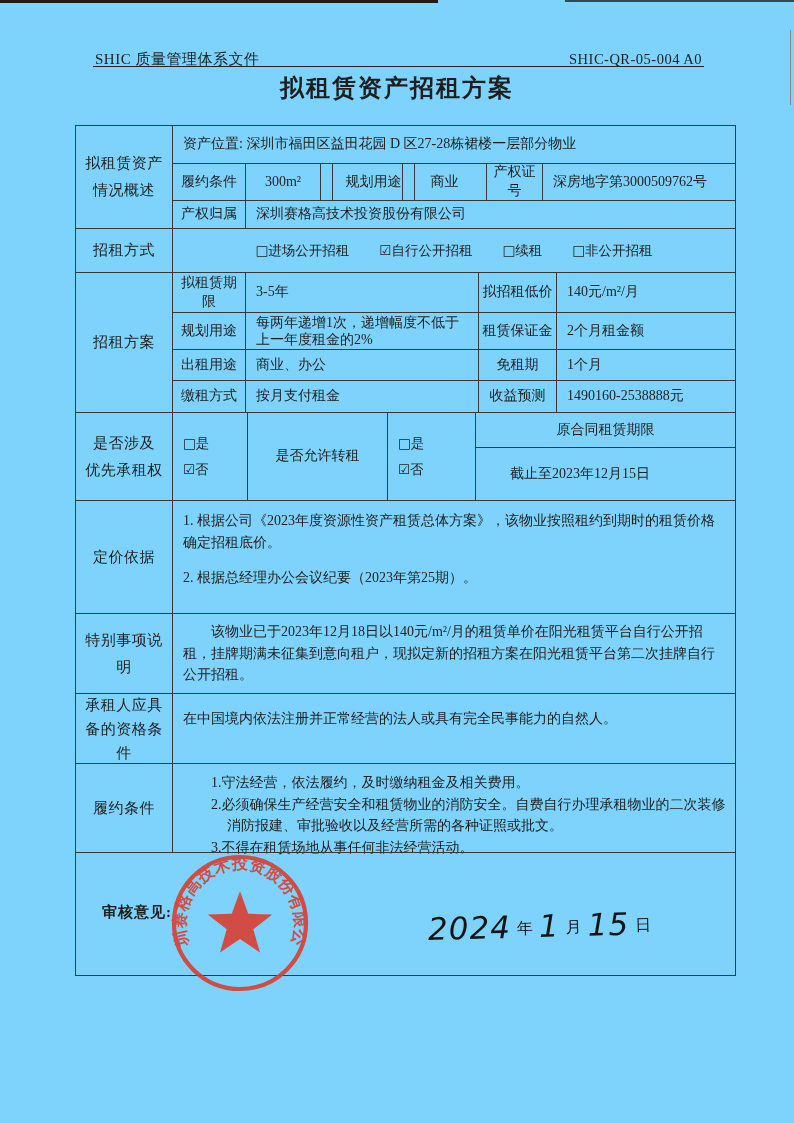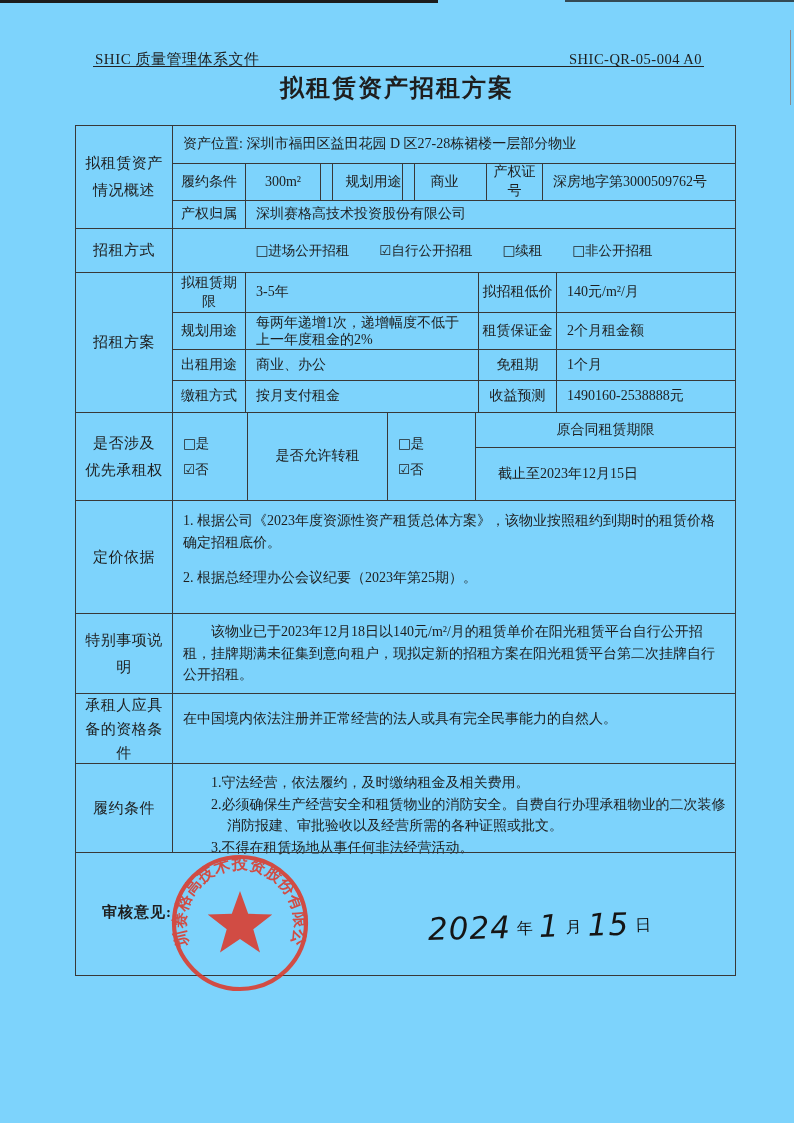--- a/index.html
+++ b/index.html
@@ -109,21 +109,21 @@
   <div class="cell lft" style="left:556px;top:380px;width:180px;height:33px;">1490160-2538888元</div>
 
   <div class="cell labelcol pre" style="left:75px;top:412px;width:98px;height:89px;">是否涉及
 优先承租权</div>
   <div class="cell lft pre cbfont loose" style="left:172px;top:412px;width:76px;height:89px;">□是
 ☑否</div>
   <div class="cell" style="left:247px;top:412px;width:141px;height:89px;">是否允许转租</div>
   <div class="cell lft pre cbfont loose" style="left:387px;top:412px;width:89px;height:89px;">□是
 ☑否</div>
   <div class="cell" style="left:475px;top:412px;width:261px;height:36px;">原合同租赁期限</div>
-  <div class="cell lft" style="left:475px;top:447px;width:261px;height:54px;padding-left:22px;">截止至2023年12月15日</div>
+  <div class="cell lft" style="left:475px;top:447px;width:261px;height:54px;padding-left:34px;">截止至2023年12月15日</div>
 
   <div class="cell labelcol" style="left:75px;top:500px;width:98px;height:114px;">定价依据</div>
   <div class="cell lft top" style="left:172px;top:500px;width:564px;height:114px;padding-top:9px;">
     <div class="stack" style="gap:14px;line-height:1.55;">
       <p class="para">1.  根据公司《2023年度资源性资产租赁总体方案》，该物业按照租约到期时的租赁价格确定招租底价。</p>
       <p class="para">2.  根据总经理办公会议纪要（2023年第25期）。</p>
     </div>
   </div>
 
   <div class="cell labelcol" style="left:75px;top:613px;width:98px;height:81px;padding:2px;">特别事项说明</div>

